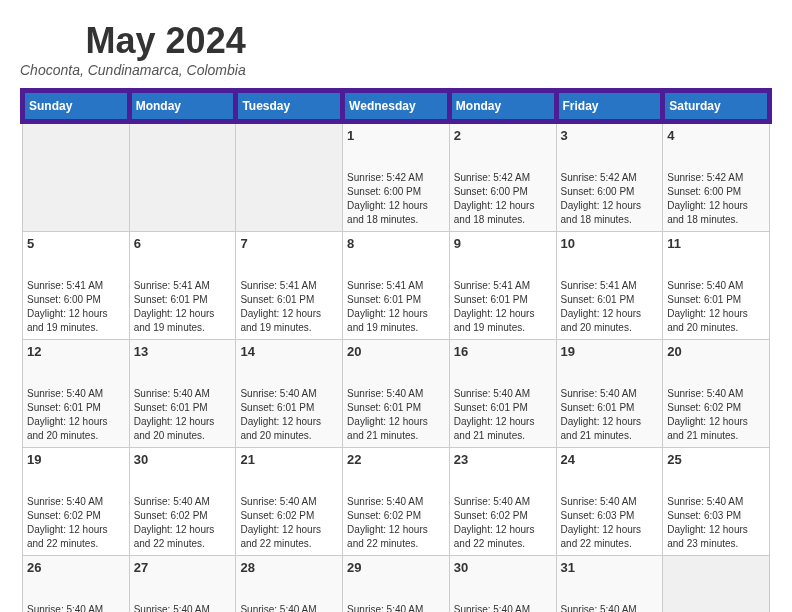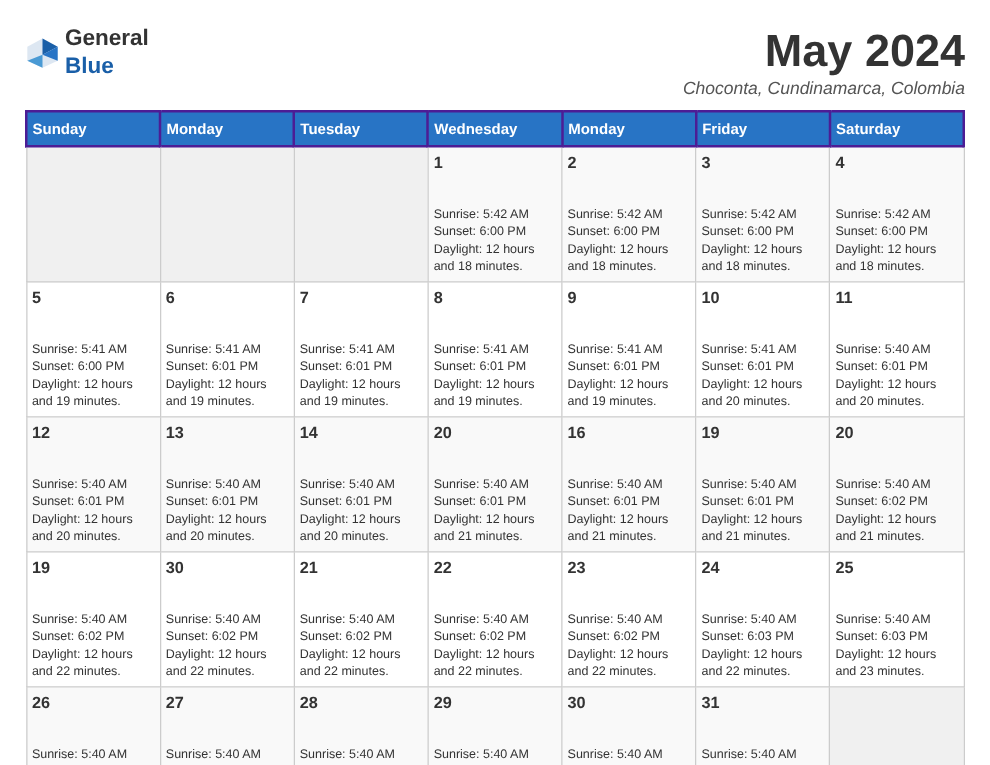--- a/index.html
+++ b/index.html
@@ -50,21 +50,21 @@
       border-collapse: collapse;
       table-layout: fixed;
     }
     thead th {
       background-color: #2874c5;
       color: white;
       font-size: 12px;
       font-weight: bold;
       padding: 6px 4px;
       text-align: left;
-      border: 2px solid #4c1d95;
+      border: 5px solid #4c1d95;
     }
     tbody td {
       vertical-align: top;
       border: 1px solid #ccc;
       padding: 4px;
       font-size: 10px;
       color: #333;
       height: 85px;
       background: #fff;
     }
@@ -85,32 +85,20 @@
       margin-top: 28px;
     }
     .empty-cell {
       background: #f0f0f0 !important;
     }
   </style>
 </head>
 <body>
 
 <div class="header">
-  <div class="logo">
-    <svg class="logo-icon" viewBox="0 0 30 30" xmlns="http://www.w3.org/2000/svg">
-      <polygon points="15,3 28,10 28,22 15,28 2,22 2,10" fill="#1a5fa8" opacity="0.15"></polygon>
-      <polygon points="15,3 28,10 15,17" fill="#1a5fa8"></polygon>
-      <polygon points="15,17 28,10 28,22" fill="#2874c5"></polygon>
-      <polygon points="15,17 15,28 2,22" fill="#4a9ad4"></polygon>
-    </svg>
-    <div class="logo-text">
-      <div><span class="general">General</span></div>
-      <div><span class="blue">Blue</span></div>
-    </div>
-  </div>
   <div class="title-block">
     <div class="month-title">May 2024</div>
     <div class="location">Choconta, Cundinamarca, Colombia</div>
   </div>
 </div>
 
 <table>
   <thead>
     <tr>
     <th>Sunday</th>

